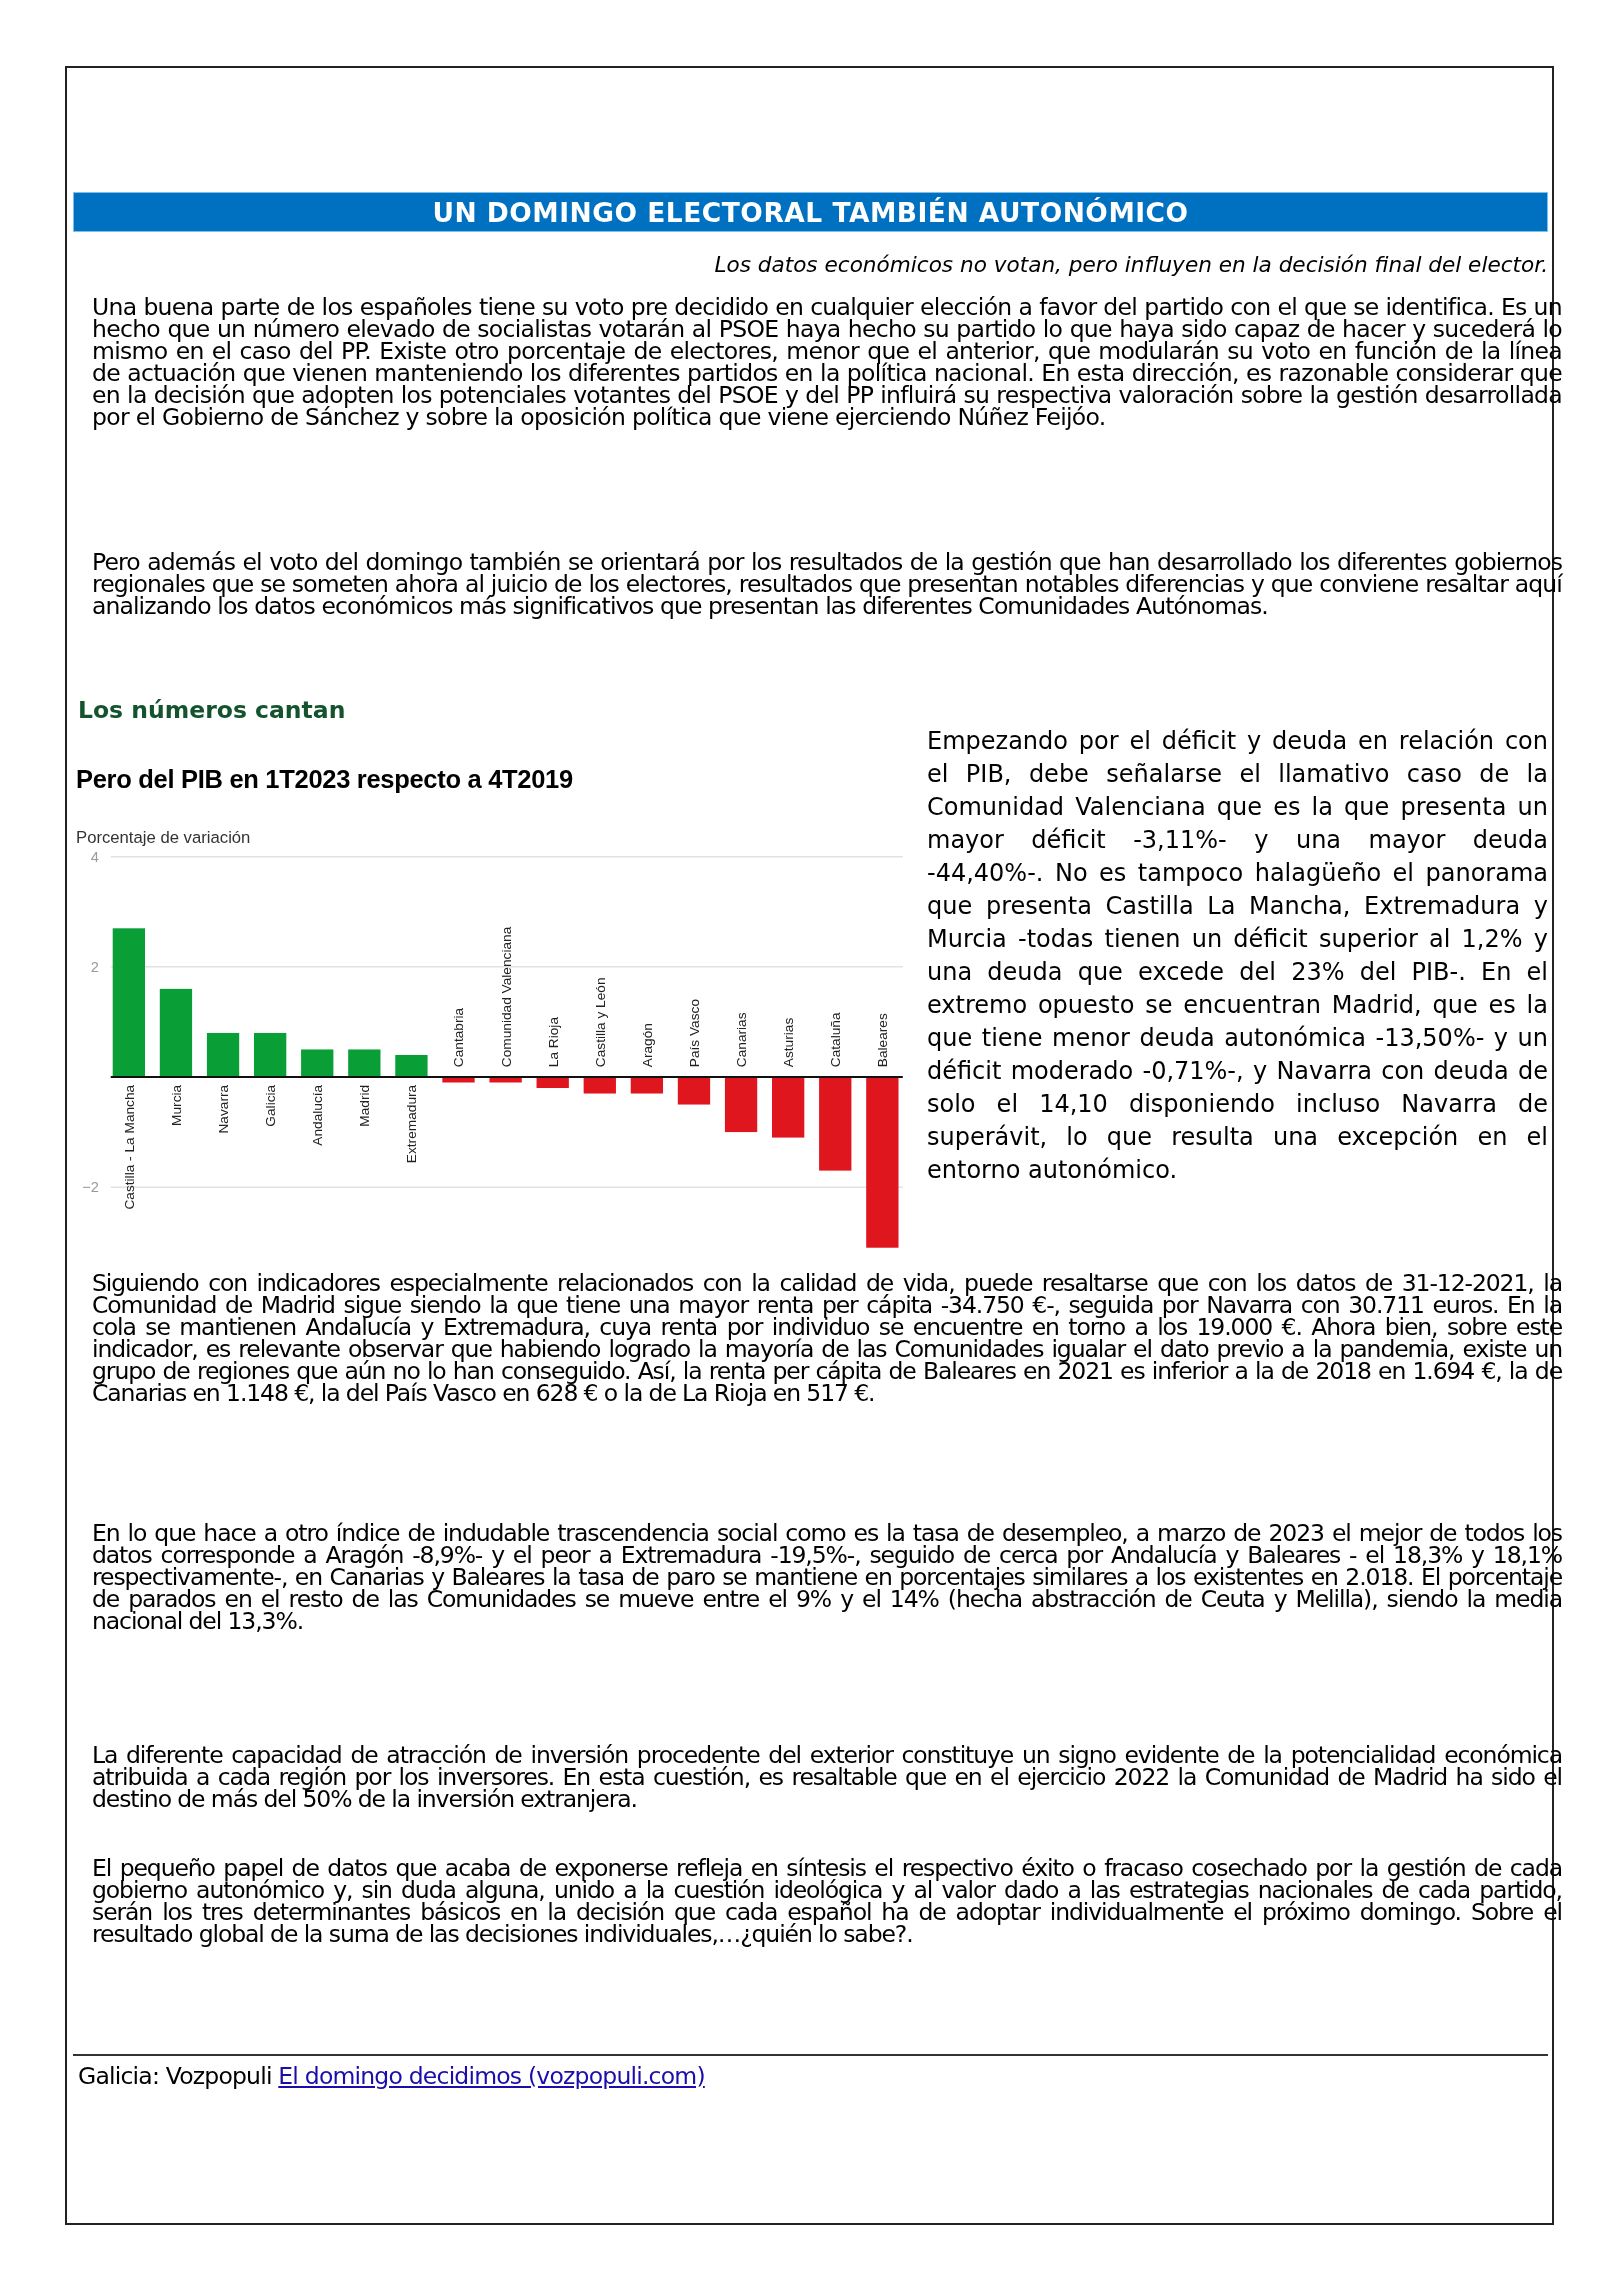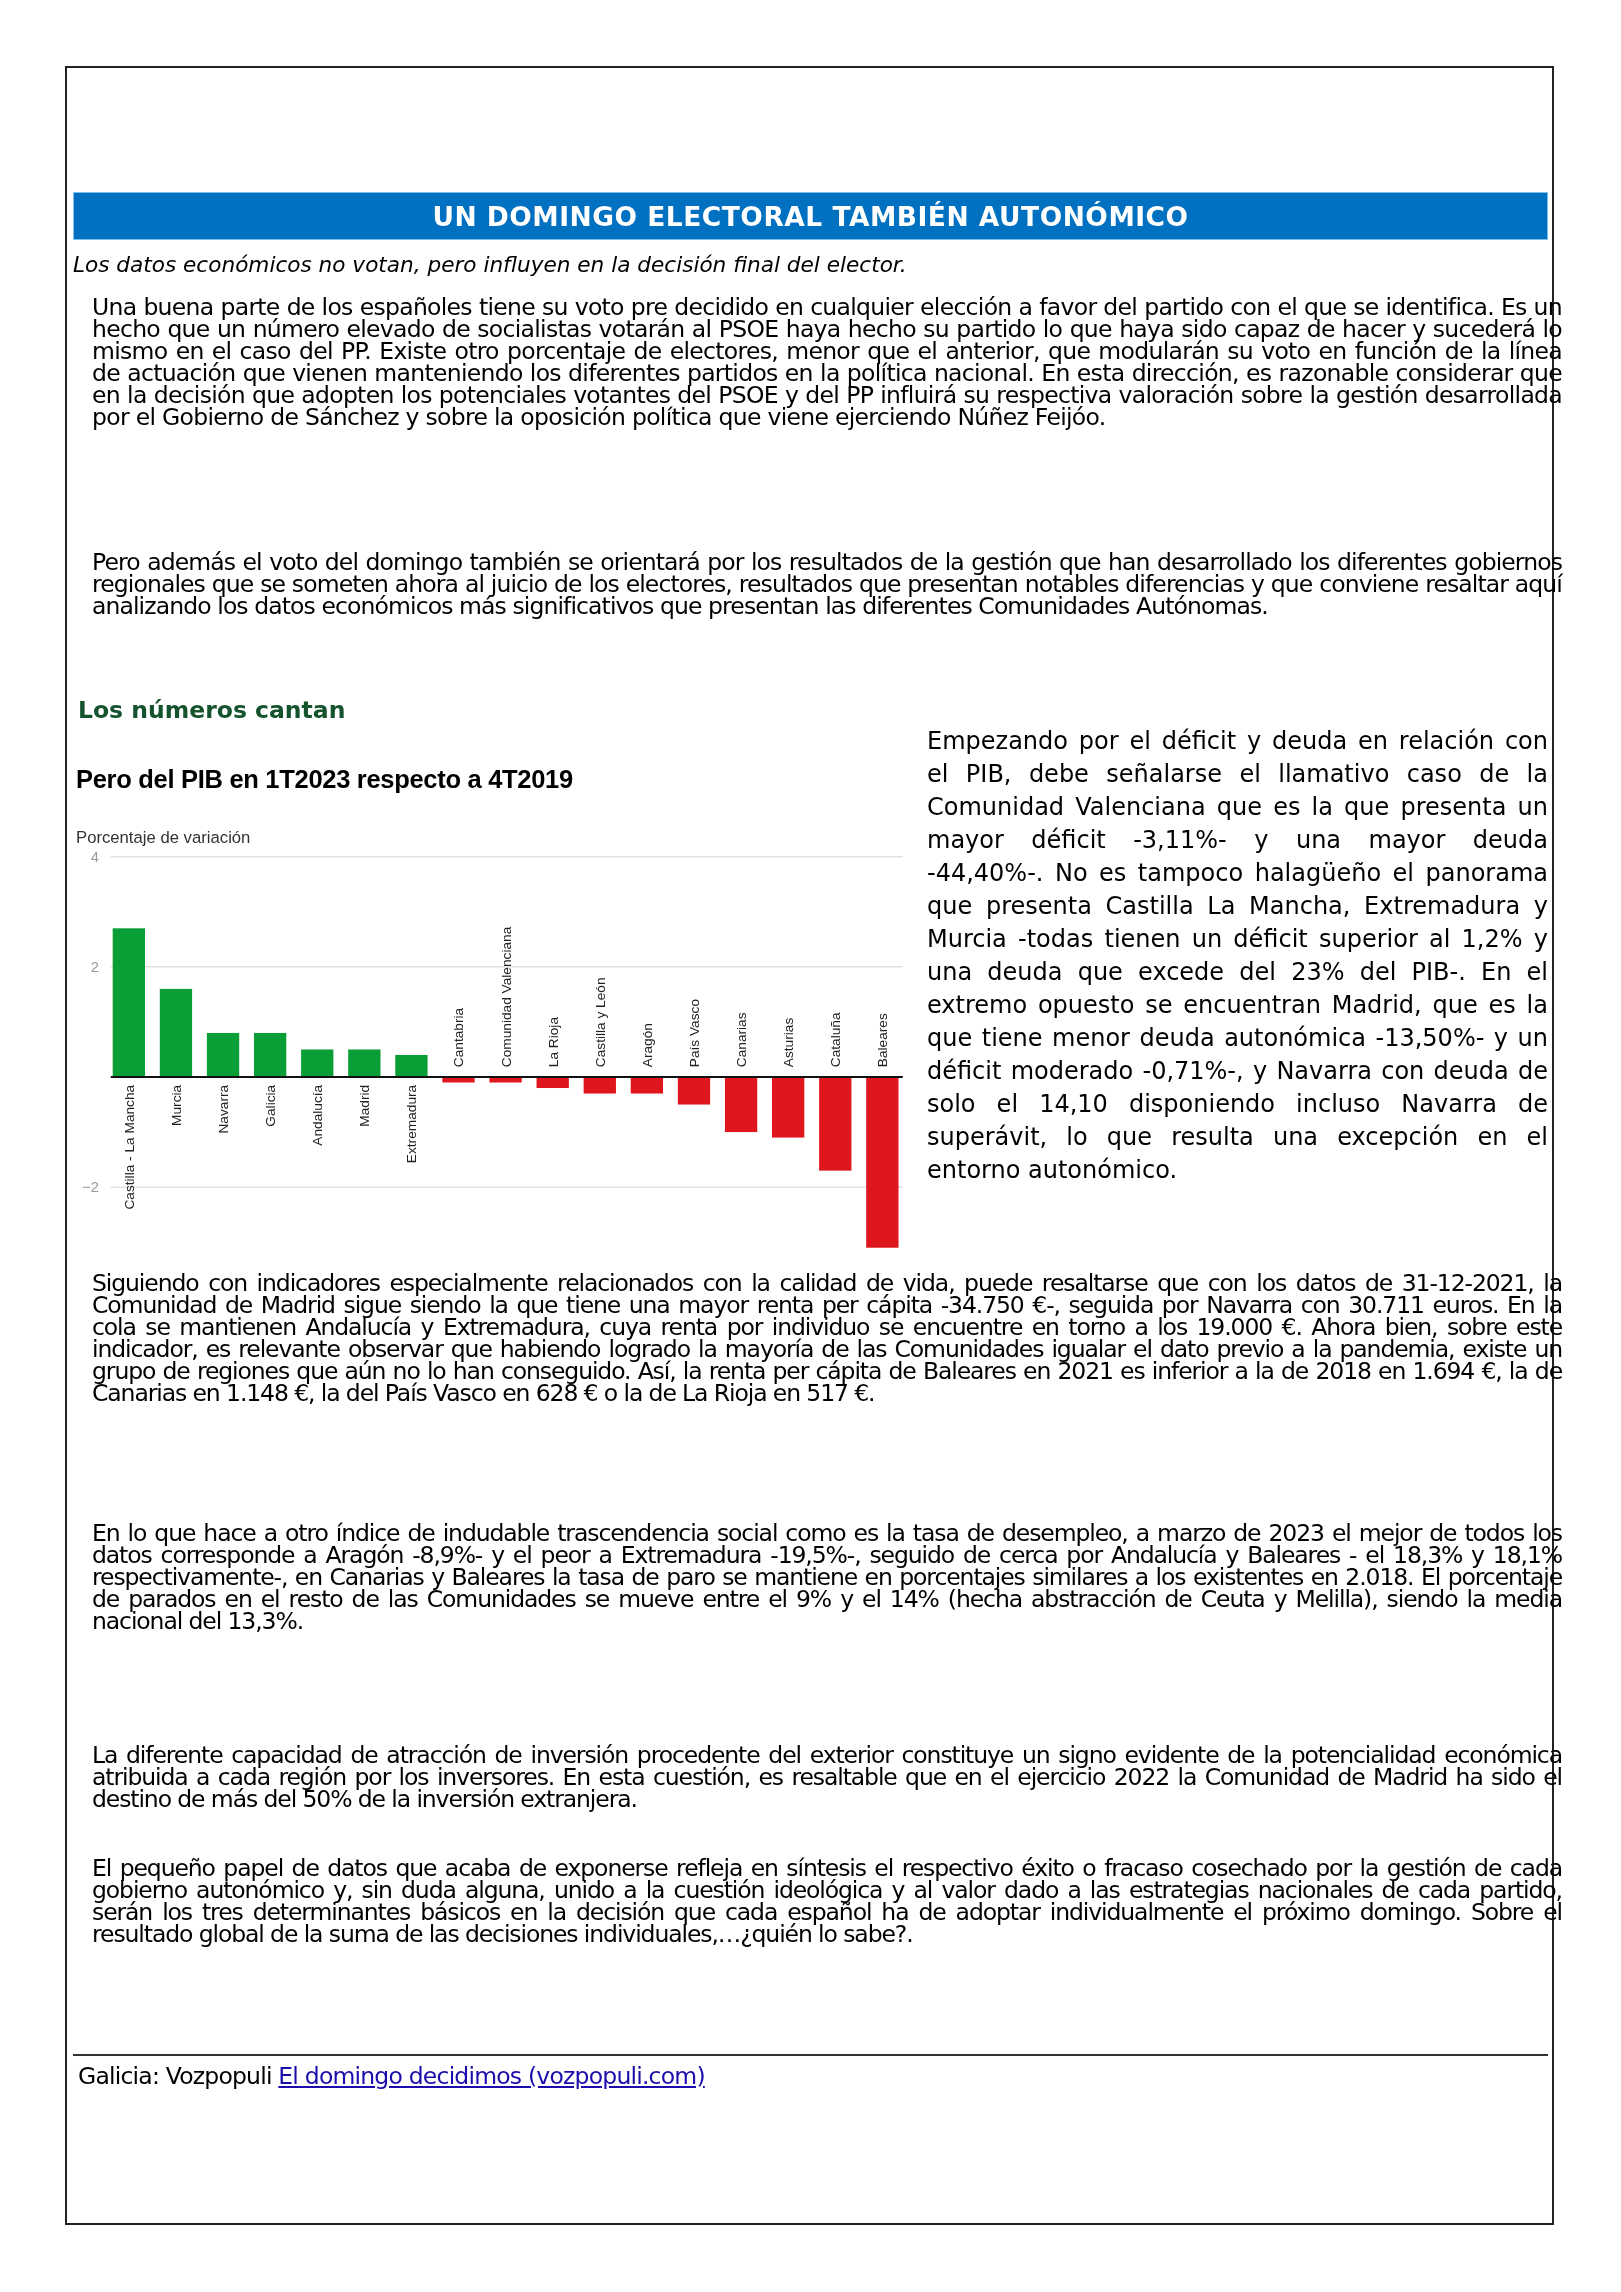--- a/index.html
+++ b/index.html
@@ -1,20 +1,20 @@
 <!DOCTYPE html>
 <html><head>
 <meta charset="utf-8">
 <style>
   html, body { margin:0; padding:0; background:#ffffff; }
   body { width:1621px; height:2293px; position:relative; overflow:hidden; font-family:"DejaVu Sans", sans-serif; color:#000; }
   .frame { position:absolute; left:65px; top:66px; width:1489px; height:2159px; border:2px solid #222; box-sizing:border-box; }
-  .title-bar { position:absolute; left:73px; top:192px; width:1475px; height:48px; background:#0070c0; border:1px solid #7cc0ee; box-sizing:border-box; display:flex; align-items:center; justify-content:center; }
+  .title-bar { position:absolute; left:73px; top:192px; width:1475px; height:40px; background:#0070c0; border:1px solid #7cc0ee; box-sizing:border-box; display:flex; align-items:center; justify-content:center; }
   .title-bar span { color:#fff; font-weight:bold; font-size:26.5px; letter-spacing:0.5px; font-family:"DejaVu Sans", sans-serif; }
-  .subtitle { position:absolute; left:73px; top:252px; width:1475px; text-align:left; font-style:italic; font-size:21.6px; }
+  .subtitle { position:absolute; left:73px; top:252px; width:1475px; text-align:right; font-style:italic; font-size:21.6px; }
   .para { position:absolute; left:92px; width:1470px; font-size:22px; line-height:22px; text-align:justify; }
   .p1 { top:301px; }
   .p2 { top:552px; letter-spacing:-0.9px; }
   .section-heading { position:absolute; left:78px; top:696px; font-size:23.5px; font-weight:bold; color:#14532d; }
   .right-col { position:absolute; left:927px; top:725px; width:621px; font-size:24px; line-height:33px; text-align:justify; }
   .p4 { top:1272px; letter-spacing:-1.1px; }
   .p5 { top:1522px; letter-spacing:-1.1px; }
   .p6 { top:1744px; letter-spacing:-1.1px; }
   .p7 { top:1857px; letter-spacing:-1.1px; }
   .para.lh { line-height:33px; font-size:24px; }

